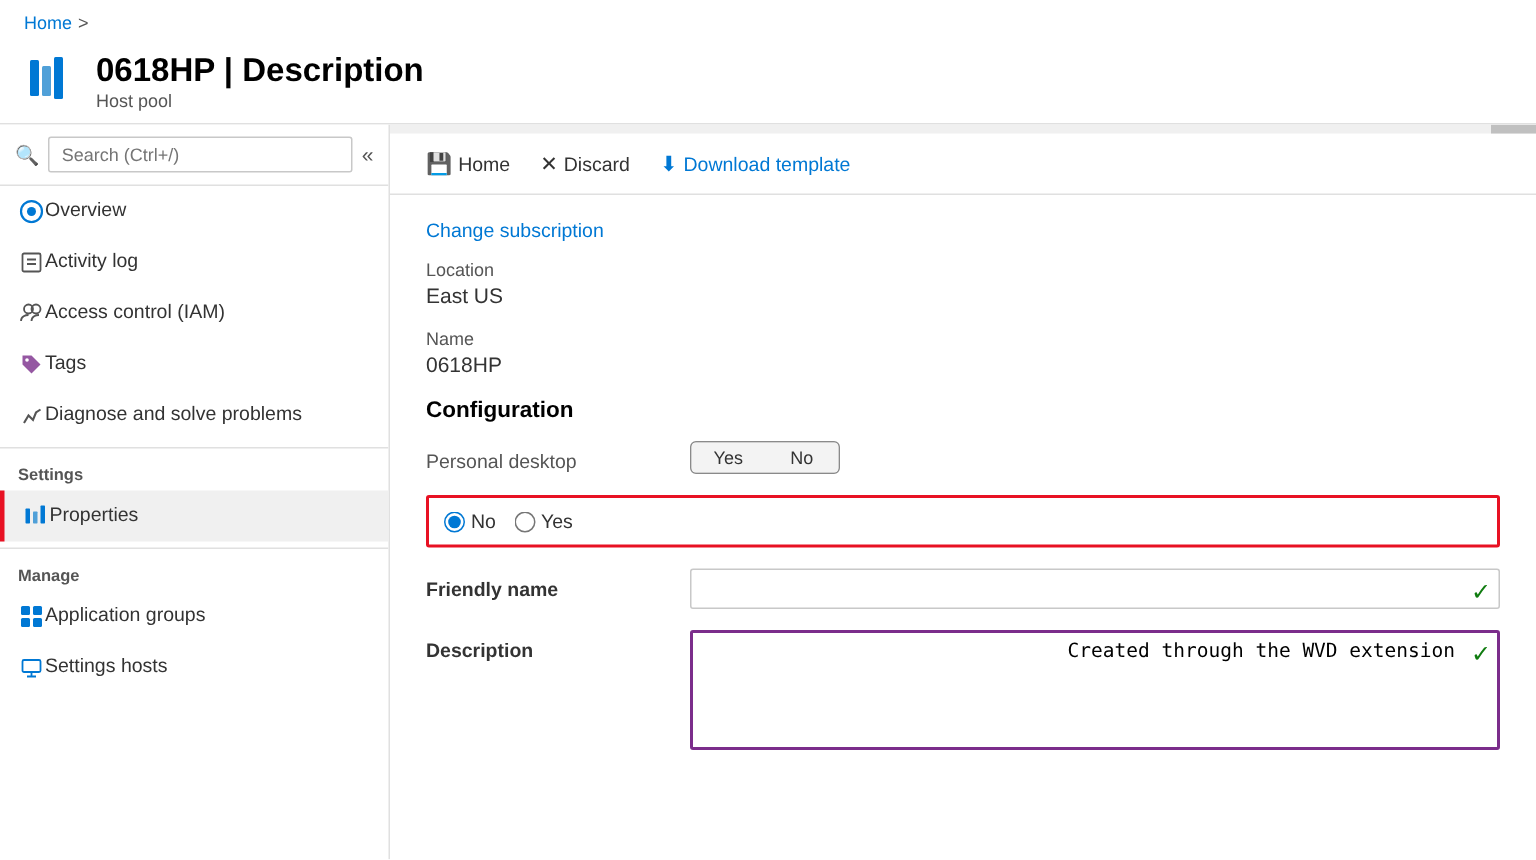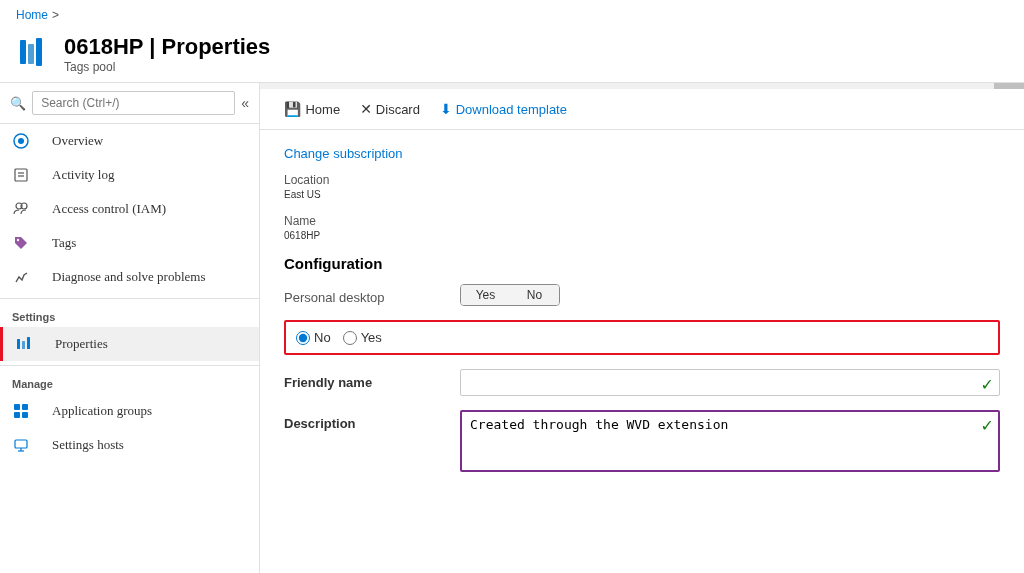--- a/index.html
+++ b/index.html
@@ -17,21 +17,21 @@
 
     
     .main-layout { display: flex; flex: 1; overflow: hidden; border-top: 1px solid #e0e0e0; }
 
     
     .sidebar { width: 260px; min-width: 260px; border-right: 1px solid #e0e0e0; overflow-y: auto; background: #fff; display: flex; flex-direction: column; }
     .sidebar-search { padding: 8px 10px; display: flex; align-items: center; gap: 6px; border-bottom: 1px solid #e0e0e0; }
     .sidebar-search input { border: 1px solid #c8c8c8; border-radius: 2px; padding: 4px 8px; font-size: 12px; flex: 1; color: #333; }
     .sidebar-collapse-btn { margin-left: auto; cursor: pointer; color: #555; font-size: 14px; }
 
-    .sidebar-item { display: flex; align-items: center; padding: 8px 12px; cursor: pointer; gap: 22px; font-size: 13px; color: #333; font-family: Liberation Serif, serif; }
+    .sidebar-item { display: flex; align-items: flex-start; padding: 8px 12px; cursor: pointer; gap: 0; font-size: 13px; color: #333; }
     .sidebar-item.active { background: #f0f0f0; border-left: 2px solid #e81123; font-weight: 500; }
     .sidebar-item .item-icon { width: 18px; height: 18px; display: flex; align-items: center; justify-content: center; flex-shrink: 0; }
 
     .sidebar-section-label { padding: 12px 12px 4px 12px; font-size: 11px; font-weight: 600; color: #555; text-transform: none; border-top: 1px solid #e0e0e0; margin-top: 4px; }
 
     
     .content { flex: 1; overflow-y: auto; overflow-x: hidden; }
 
     
     .toolbar { display: flex; align-items: center; padding: 8px 16px; gap: 4px; border-bottom: 1px solid #e0e0e0; }
@@ -39,42 +39,42 @@
     .toolbar-btn .btn-icon { font-size: 14px; }
     .toolbar-btn.download { color: #0078d4; }
 
     
     .form-content { padding: 16px 24px; }
 
     .change-sub-link { color: #0078d4; font-size: 13px; cursor: pointer; margin-bottom: 12px; display: inline-block; }
 
     .field-group { margin-bottom: 14px; }
     .field-label { font-size: 12px; color: #555; margin-bottom: 2px; }
-    .field-value { font-size: 10px; color: #333; }
+    .field-value { font-size: 14px; color: #333; }
 
     .section-title { font-size: 15px; font-weight: 600; color: #000; margin-bottom: 12px; margin-top: 8px; }
 
     
     .yes-no-toggle { display: flex; border: 1px solid #8a8a8a; border-radius: 4px; overflow: hidden; width: 100px; }
     .yes-no-toggle .toggle-option { flex: 1; padding: 3px 8px; text-align: center; font-size: 12px; cursor: pointer; background: #f3f3f3; color: #333; }
 
     
     .validation-row { display: flex; align-items: center; gap: 12px; padding: 8px 10px; border: 2px solid #e81123; border-radius: 2px; margin-bottom: 14px; }
     .validation-label { font-size: 13px; font-weight: 600; color: #333; display: flex; align-items: center; gap: 6px; }
     .info-icon { width: 16px; height: 16px; border-radius: 50%; border: 1px solid #555; display: inline-flex; align-items: center; justify-content: center; font-size: 10px; color: #555; cursor: pointer; }
     .radio-group { display: flex; align-items: center; gap: 12px; }
     .radio-option { display: flex; align-items: center; gap: 4px; cursor: pointer; font-size: 13px; }
     .radio-option input[type="radio"] { accent-color: #0078d4; width: 14px; height: 14px; }
 
     
     .form-row { display: flex; align-items: flex-start; margin-bottom: 14px; gap: 16px; }
     .form-row-label { font-size: 13px; font-weight: 600; color: #333; min-width: 160px; padding-top: 6px; }
     .form-row-input { flex: 1; position: relative; }
     .form-row-input input { width: 100%; border: 1px solid #c8c8c8; padding: 5px 28px 5px 8px; font-size: 13px; border-radius: 2px; }
-    .form-row-input textarea { width: 100%; border: 2px solid #7b2d8b; padding: 5px 28px 5px 8px; font-size: 13px; border-radius: 2px; height: 62px; resize: none; }
+    .form-row-input textarea { width: 100%; border: 2px solid #7b2d8b; padding: 5px 28px 5px 8px; font-size: 13px; border-radius: 2px; height: 80px; resize: none; text-align: right; }
     .check-icon { position: absolute; right: 6px; top: 6px; color: #107c10; font-size: 16px; }
     .check-icon-ta { position: absolute; right: 6px; top: 6px; color: #107c10; font-size: 16px; }
 
     
     .content::-webkit-scrollbar { width: 8px; }
     .content::-webkit-scrollbar-thumb { background: #c0c0c0; }
 
     
     .sidebar::-webkit-scrollbar { width: 6px; }
     .sidebar::-webkit-scrollbar-thumb { background: #c0c0c0; }
@@ -93,22 +93,22 @@
 
 <div class="page-header">
   <div class="page-header-icon">
     <svg viewBox="0 0 32 32" xmlns="http://www.w3.org/2000/svg">
       <rect x="2" y="4" width="6" height="24" fill="#0078d4" rx="1"></rect>
       <rect x="10" y="8" width="6" height="20" fill="#50a0d8" rx="1"></rect>
       <rect x="18" y="2" width="6" height="28" fill="#0078d4" rx="1"></rect>
     </svg>
   </div>
   <div class="page-header-text">
-    <h1>0618HP | Properties</h1>
-    <div class="subtitle">Tags pool</div>
+    <h1>0618HP | Description</h1>
+    <div class="subtitle">Host pool</div>
   </div>
 </div>
 
 <div class="main-layout">
 
   <div class="sidebar">
     <div class="sidebar-search">
       <span style="color:#555; font-size:13px;">🔍</span>
       <input type="text" placeholder="Search (Ctrl+/)" style="">
       <span class="sidebar-collapse-btn">«</span>

